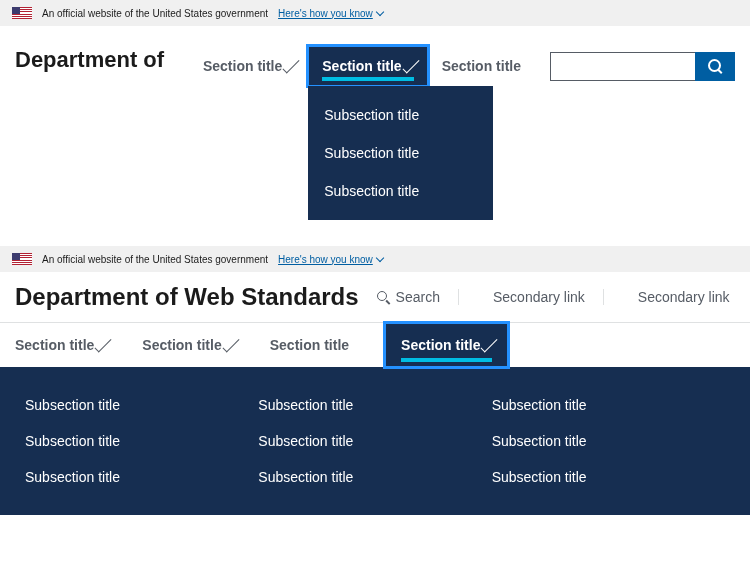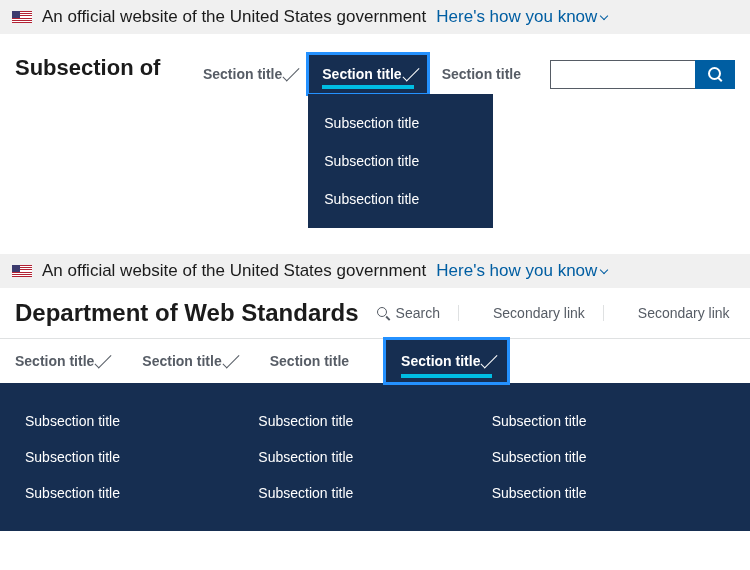--- a/index.html
+++ b/index.html
@@ -1,20 +1,20 @@
 <!DOCTYPE html>
 <html><head>
 <meta charset="utf-8">
 <style>
 *{margin:0;padding:0;box-sizing:border-box;font-family:Arial,Helvetica,sans-serif}
 body{background:#fff;width:750px}
-.banner{background:#f0f0f0;padding:7px 12px;display:flex;align-items:center;gap:10px;font-size:17px;color:#1b1b1b}
+.banner{background:#f0f0f0;padding:7px 12px;display:flex;align-items:center;gap:10px;font-size:10px;color:#1b1b1b}
 .flag{width:20px;height:12px;background:linear-gradient(to bottom,#b22234 0,#b22234 7.7%,#fff 7.7%,#fff 15.4%,#b22234 15.4%,#b22234 23%,#fff 23%,#fff 30.8%,#b22234 30.8%,#b22234 38.5%,#fff 38.5%,#fff 46.2%,#b22234 46.2%,#b22234 53.8%,#fff 53.8%,#fff 61.5%,#b22234 61.5%,#b22234 69.2%,#fff 69.2%,#fff 76.9%,#b22234 76.9%,#b22234 84.6%,#fff 84.6%,#fff 92.3%,#b22234 92.3%);position:relative;flex-shrink:0}
 .flag::before{content:"";position:absolute;top:0;left:0;width:8px;height:6.5px;background:#3c3b6e}
-.hyk{color:#005ea2;cursor:pointer;display:inline-flex;align-items:center;gap:4px}
+.hyk{color:#005ea2;text-decoration:underline;cursor:pointer;display:inline-flex;align-items:center;gap:4px}
 .chev{border:solid currentColor;border-width:0 1.5px 1.5px 0;display:inline-block;padding:2.5px;transform:rotate(45deg);margin-top:-2px}
 .hdr1{padding:20px 15px 0;display:flex;align-items:flex-start;justify-content:space-between}
 .logo{font-size:22px;font-weight:900;line-height:1.25;color:#1b1b1b}
 .rgt{display:flex;align-items:center;gap:0}
 .navitem{padding:12px 14px;font-size:14px;font-weight:600;color:#565c65;cursor:pointer;display:inline-flex;gap:6px;position:relative}
 .navitem.active{background:#162e51;color:#fff;outline:3px solid #2491ff;outline-offset:-1px}
 .activebar{position:absolute;bottom:5px;left:14px;right:14px;height:4px;background:#00bde3}
 .dd1{position:absolute;top:100%;left:0;background:#162e51;width:185px;padding:10px 0;outline:none}
 .dd1 div{padding:11px 16px;color:#fff;font-size:14px;font-weight:400;cursor:pointer}
 .sbox{display:flex;margin-left:15px}
@@ -46,21 +46,21 @@
   <span class="flag"></span>
   <span>An official website of the United States government</span>
   <span class="hyk">
     <span>Here's how you know</span>
     <span class="chev"></span>
   </span>
 </div>
 
 <div class="hdr1">
   <div class="logo">
-    <div>Subsection of</div>
+    <div>Department of</div>
   </div>
   <div class="rgt">
     <span class="navitem">
       <span>Section title</span>
       <span class="chev"></span>
     </span>
     <span class="navitem active">
       <span>Section title</span>
       <span class="chev"></span>
       <span class="activebar"></span>

